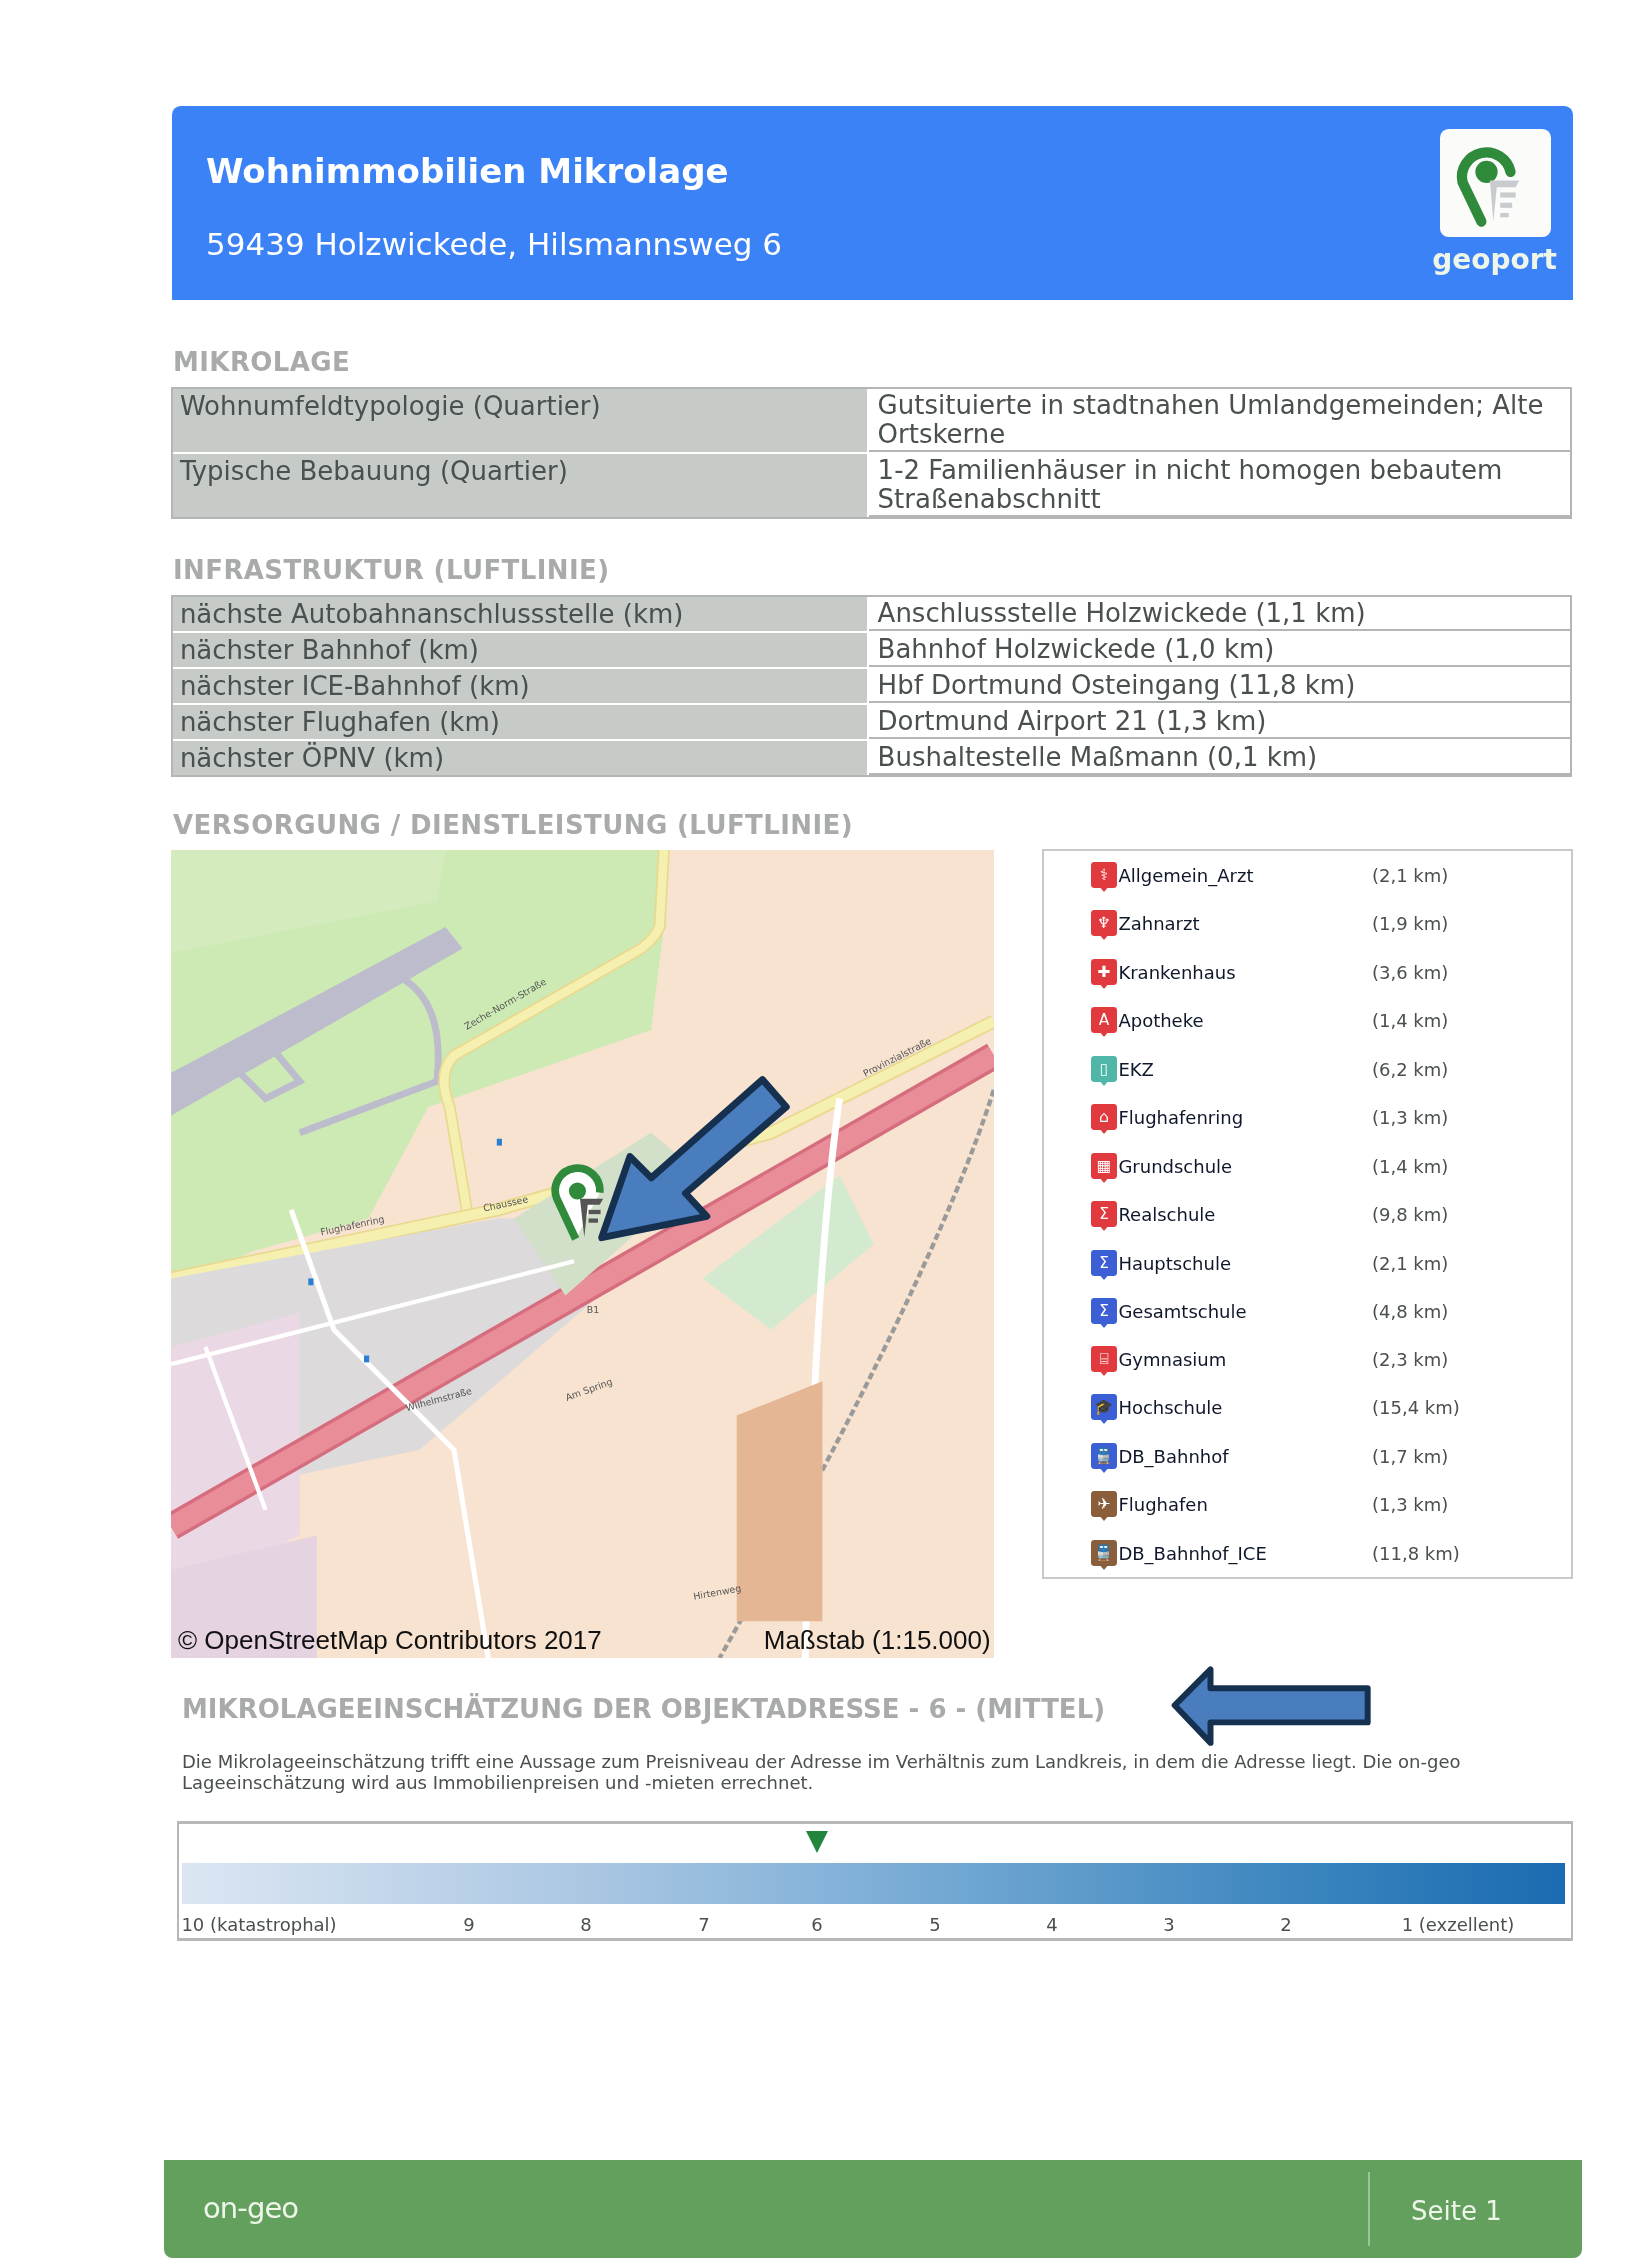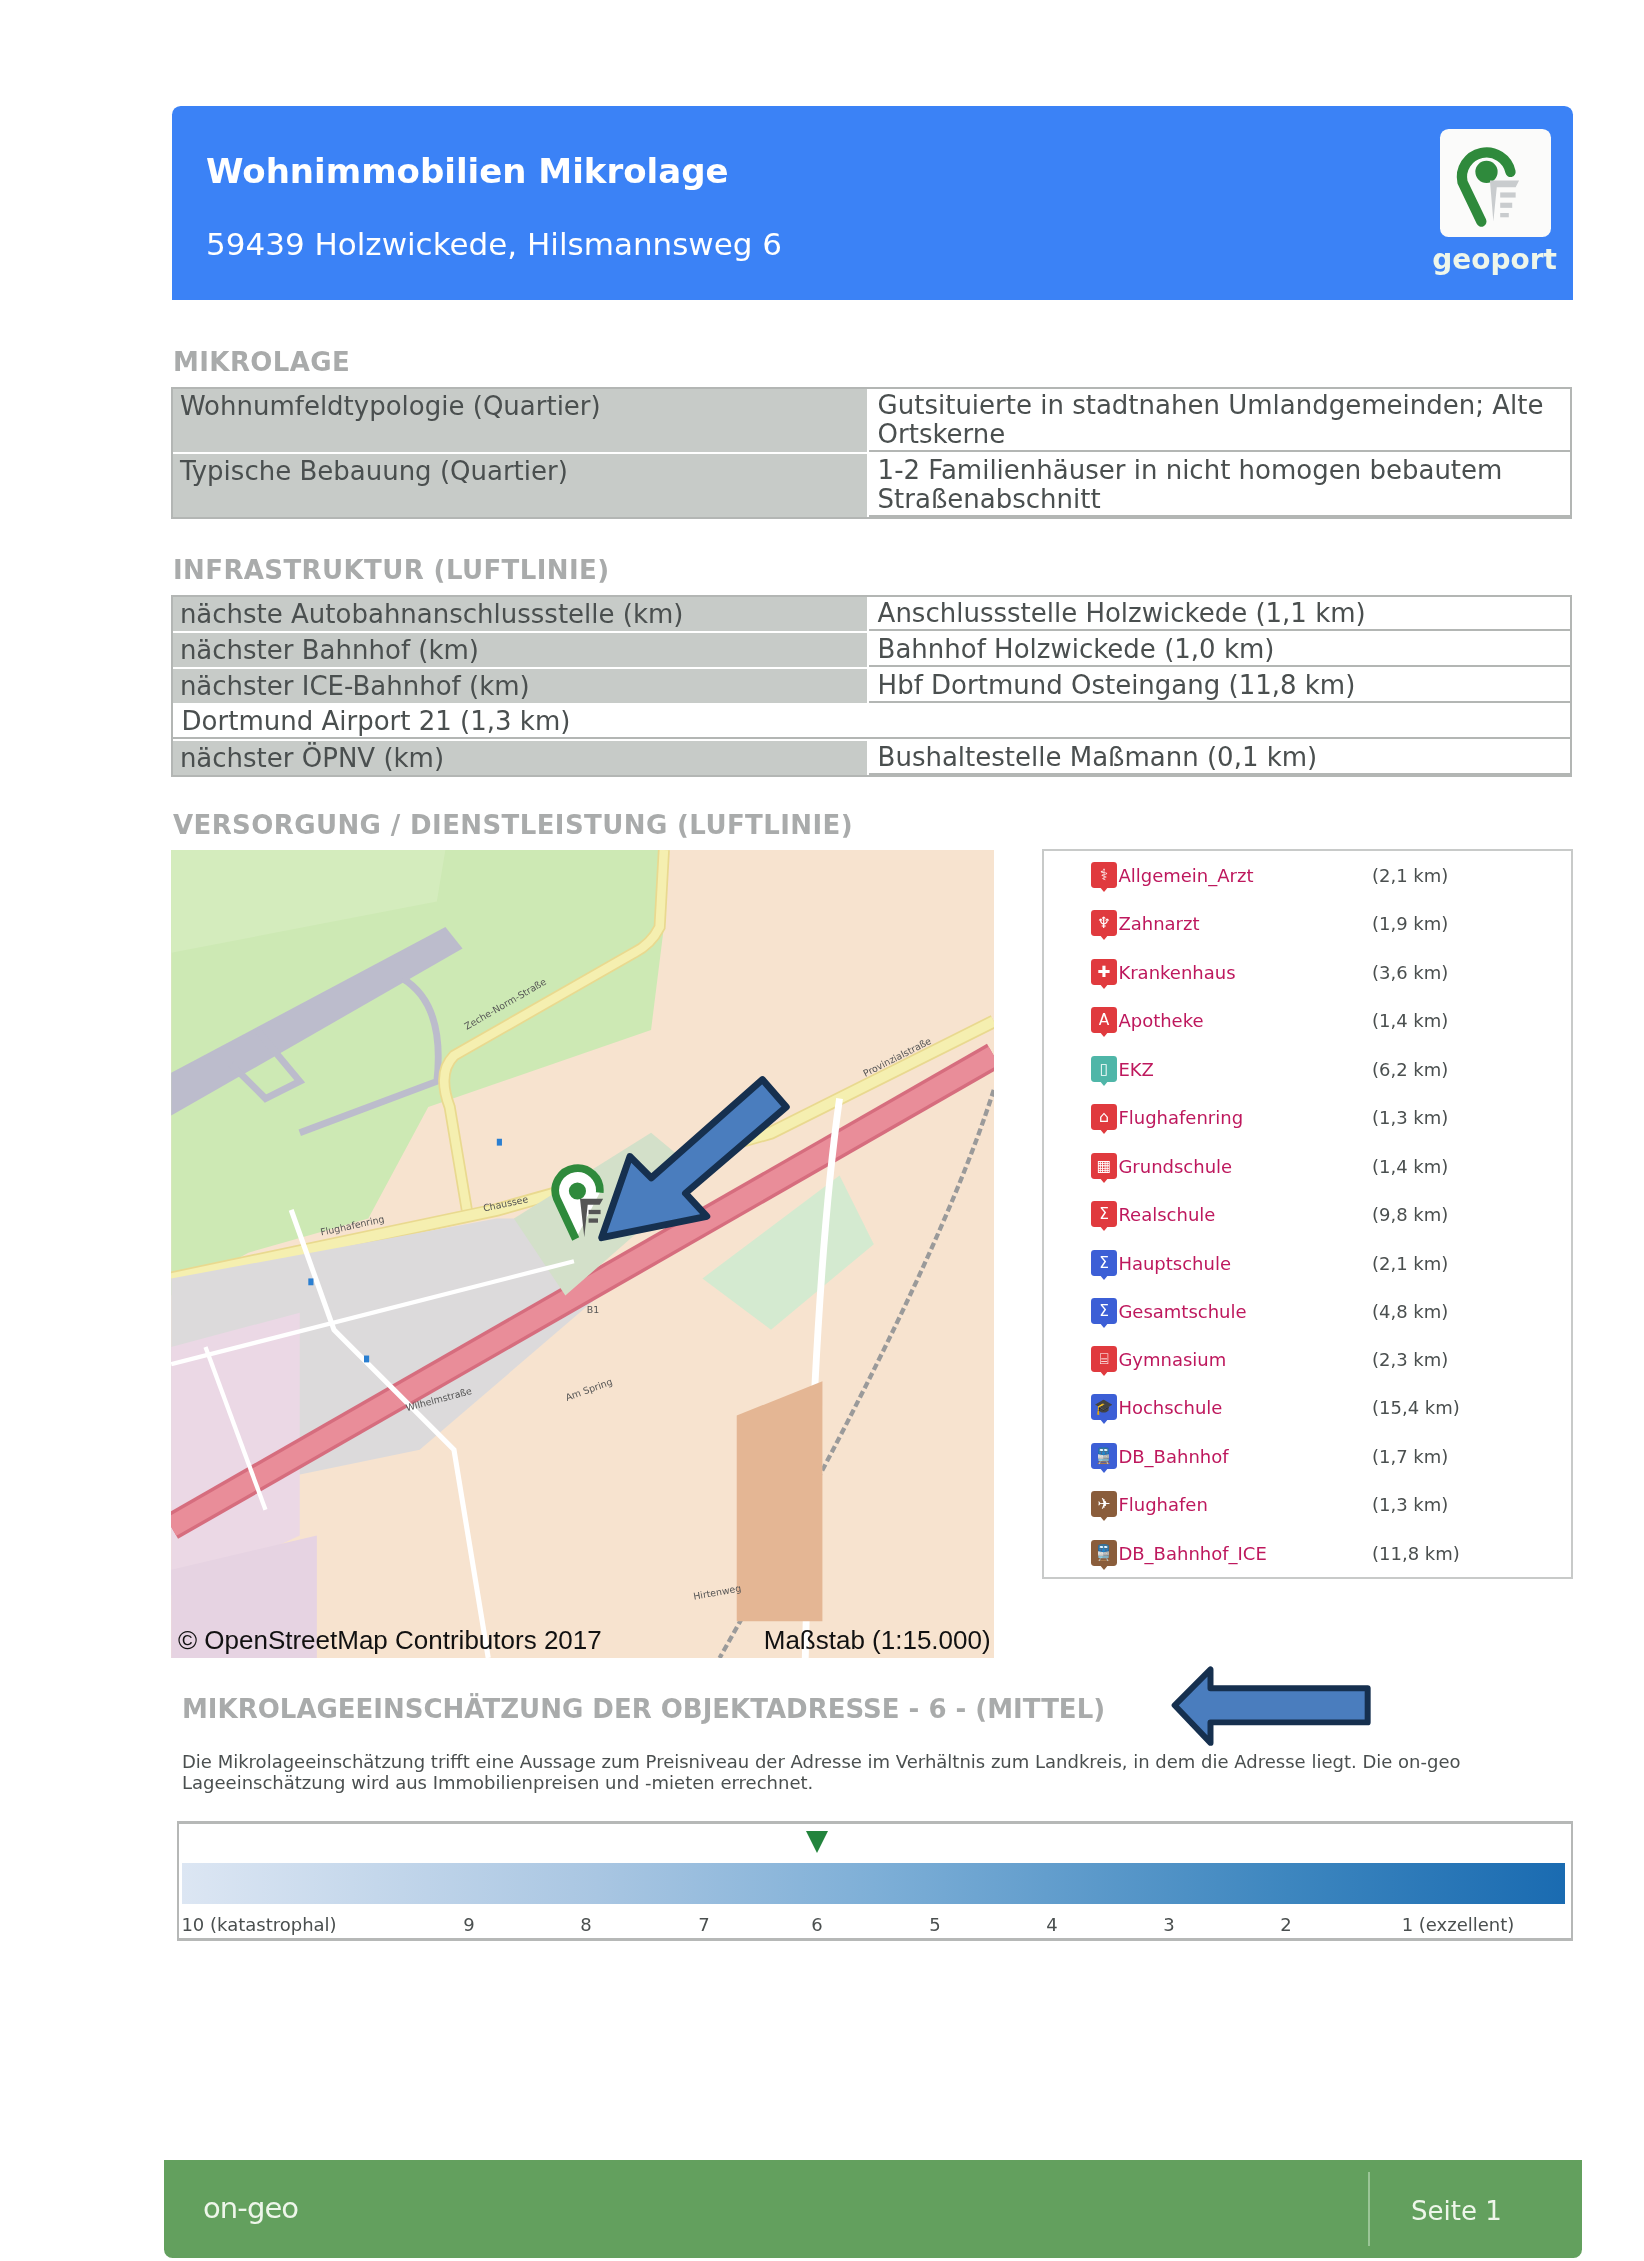--- a/index.html
+++ b/index.html
@@ -27,21 +27,21 @@
   .map { left:171px; top:850px; width:823px; height:808px; overflow:hidden; background:#f7e3cf; }
   .map svg { position:absolute; left:0; top:0; }
   .map-credit { left:6.9px; bottom:1.7px; font-family:"Liberation Sans", sans-serif; font-size:26px; color:#111; }
   .map-scale { right:3.4px; bottom:1.7px; font-family:"Liberation Sans", sans-serif; font-size:26px; color:#111; }
 
   
   .poi-panel { left:1042px; top:849px; width:531px; height:730px; border:2.6px solid #c8cac9; box-sizing:border-box; background:#fff; }
   .poi-row { position:absolute; left:47px; height:38px; width:463px; }
   .poi-icon { position:absolute; left:0; top:0; width:26px; height:26px; border-radius:3.4px; color:#fff; font-size:15.4px; line-height:26px; text-align:center; }
   .poi-icon::after { content:""; position:absolute; left:7.7px; top:24px; border-left:5.1px solid transparent; border-right:5.1px solid transparent; border-top:6.9px solid; border-top-color:inherit; }
-  .poi-label { position:absolute; left:27.4px; top:3.4px; font-size:18px; color:#be185d; }
+  .poi-label { position:absolute; left:27.4px; top:3.4px; font-size:18px; color:#0f172a; }
   .poi-dist { position:absolute; left:281px; top:3.4px; font-size:18px; color:#4a4f4f;text-align:right; }
 
   
   .assess-h { left:182px; top:1694px; font-size:26px; font-weight:bold; color:#a9abab; }
   .assess-desc { left:182px; top:1751px; width:1286px; font-size:18px; color:#4a4f4f; line-height:21.4px; }
   .scale-box { left:177px; top:1821px; width:1396px; height:120px; border:2.6px solid #b6b8b7; border-width:3.4px 2.6px 3.4px 2.6px; box-sizing:border-box; background:#fff; }
   .scale-bar { position:absolute; left:3.4px; top:39px; width:1383px; height:41px; background:linear-gradient(to right, #dce6f3 0%, #a9c6e2 30%, #7eafd7 50%, #3d86bf 80%, #1a6bb1 100%); }
   .scale-marker { position:absolute; left:627px; top:6.9px; width:0; height:0; border-left:11px solid transparent; border-right:11px solid transparent; border-top:22px solid #23843d; }
   .scale-tick { position:absolute; top:90px; font-size:18px; color:#4a4f4f; transform:translateX(-50%); white-space:nowrap; }
 
@@ -91,20 +91,21 @@
   </div>
   <div class="kv-row" style="height:34px;align-items:center;">
     <div class="kv-key">nächster Bahnhof (km)</div>
     <div class="kv-val">Bahnhof Holzwickede (1,0 km)</div>
   </div>
   <div class="kv-row" style="height:34px;">
     <div class="kv-key">nächster ICE-Bahnhof (km)</div>
     <div class="kv-val">Hbf Dortmund Osteingang (11,8 km)</div>
   </div>
   <div class="kv-row" style="height:34px;">
+    <div class="kv-key">nächster Flughafen (km)</div>
     <div class="kv-val">Dortmund Airport 21 (1,3 km)</div>
   </div>
   <div class="kv-row" style="height:34px;">
     <div class="kv-key">nächster ÖPNV (km)</div>
     <div class="kv-val">Bushaltestelle Maßmann (0,1 km)</div>
   </div>
 </div>
 
 <div class="abs section-h" style="left:173px; top:810px;">VERSORGUNG / DIENSTLEISTUNG (LUFTLINIE)</div>
 

